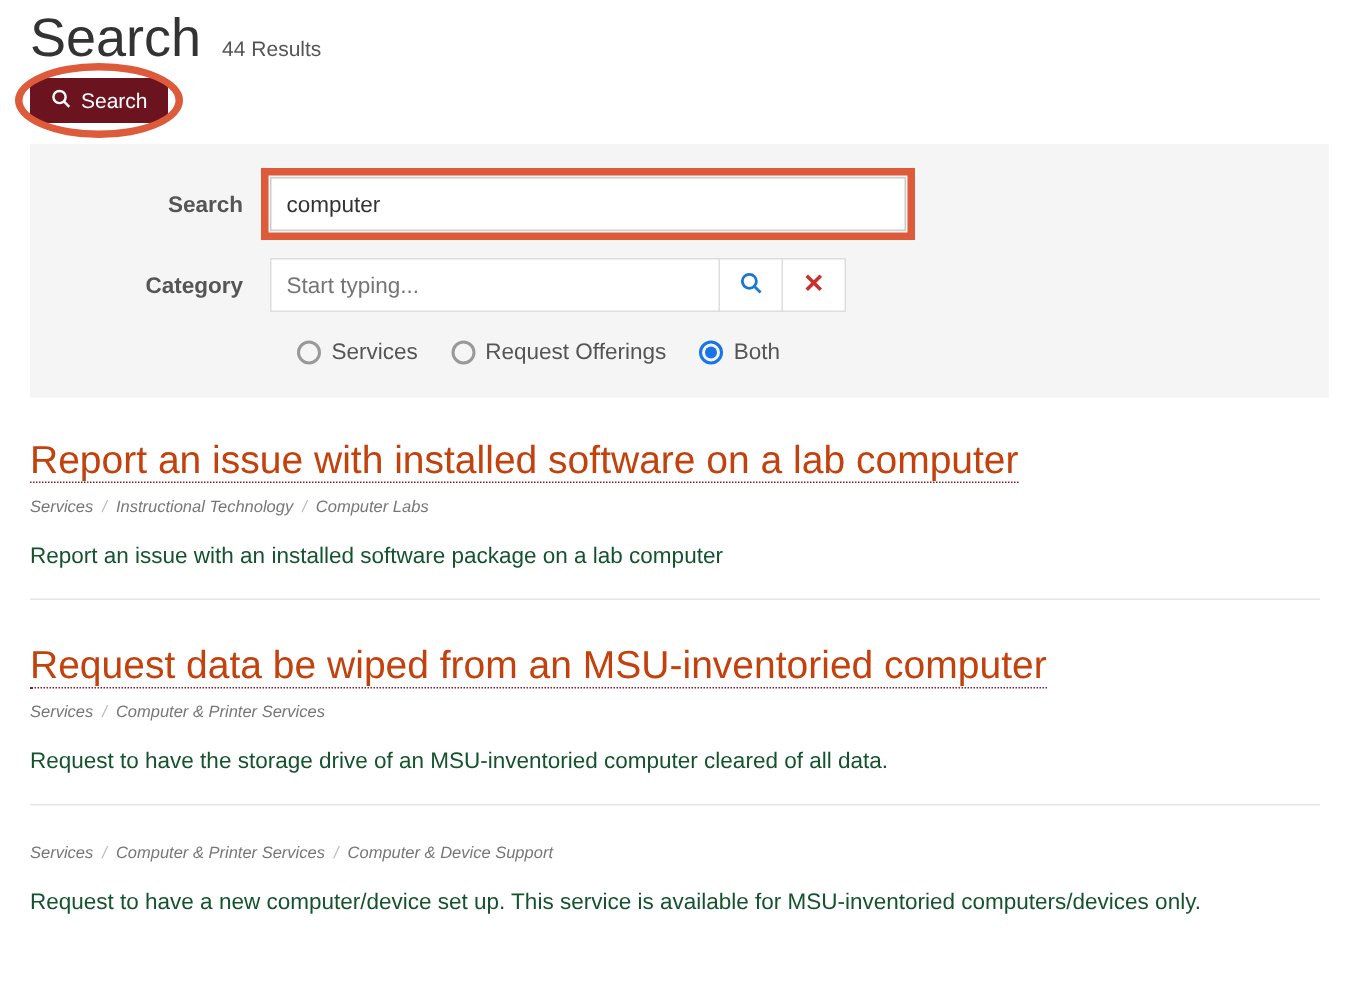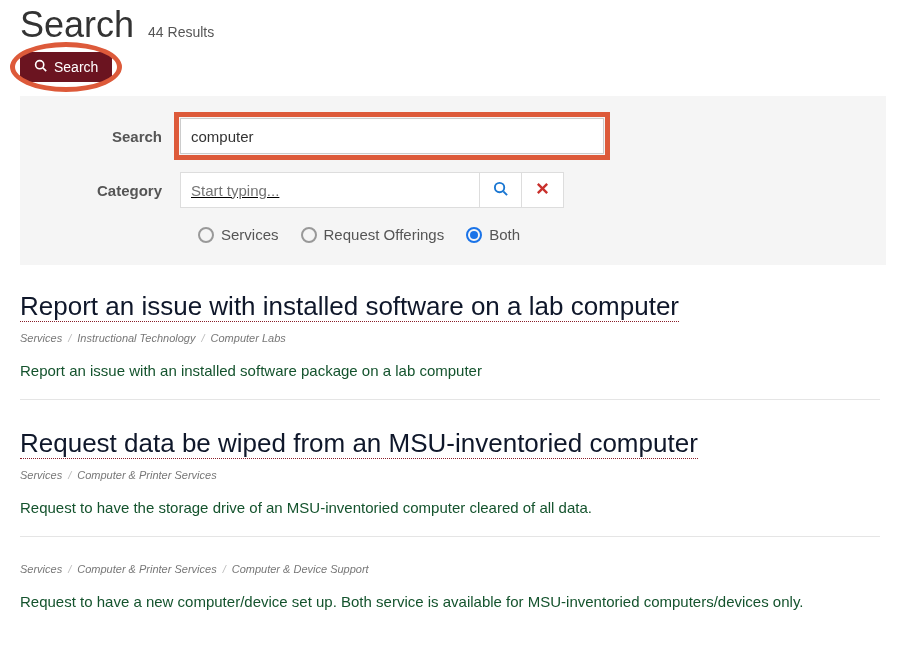--- a/index.html
+++ b/index.html
@@ -102,21 +102,20 @@
     .category-group {
       display: flex;
     }
     .cat-input {
       width: 300px;
       height: 36px;
       border: 1px solid #ddd;
       background: #fff;
       padding: 0 10px;
       font-size: 15px;
-      text-decoration: underline;
     }
     .cat-btn {
       width: 42px;
       height: 36px;
       border: 1px solid #ddd;
       border-left: none;
       background: #fff;
       display: flex;
       align-items: center;
       justify-content: center;
@@ -164,21 +163,21 @@
       padding-top: 24px;
     }
     .result-item {
       padding-bottom: 20px;
       border-bottom: 1px solid #e5e5e5;
       margin-bottom: 26px;
     }
     .result-title {
       font-size: 26px;
       font-weight: 400;
-      color: #0f172a;
+      color: #c2410c;
       border-bottom: 1px dotted #8a1e2a;
       display: inline;
       cursor: pointer;
       line-height: 1.35;
     }
     .breadcrumb {
       margin-top: 8px;
       font-size: 11px;
       color: #777;
       font-style: italic;
@@ -275,18 +274,18 @@
       <div class="breadcrumb"><a>Services</a><span class="sep">/</span><a>Instructional Technology</a><span class="sep">/</span><a>Computer Labs</a></div>
       <div class="result-desc">Report an issue with an installed software package on a lab computer</div>
     </div>
     <div class="result-item">
       <div><a class="result-title">Request data be wiped from an MSU-inventoried computer</a></div>
       <div class="breadcrumb"><a>Services</a><span class="sep">/</span><a>Computer &amp; Printer Services</a></div>
       <div class="result-desc">Request to have the storage drive of an MSU-inventoried computer cleared of all data.</div>
     </div>
     <div class="result-item" style="border-bottom: none;">
       <div class="breadcrumb"><a>Services</a><span class="sep">/</span><a>Computer &amp; Printer Services</a><span class="sep">/</span><a>Computer &amp; Device Support</a></div>
-      <div class="result-desc">Request to have a new computer/device set up. Both service is available for MSU-inventoried computers/devices only.</div>
+      <div class="result-desc">Request to have a new computer/device set up. This service is available for MSU-inventoried computers/devices only.</div>
     </div>
   </div>
 
 
 
 
 </body></html>

